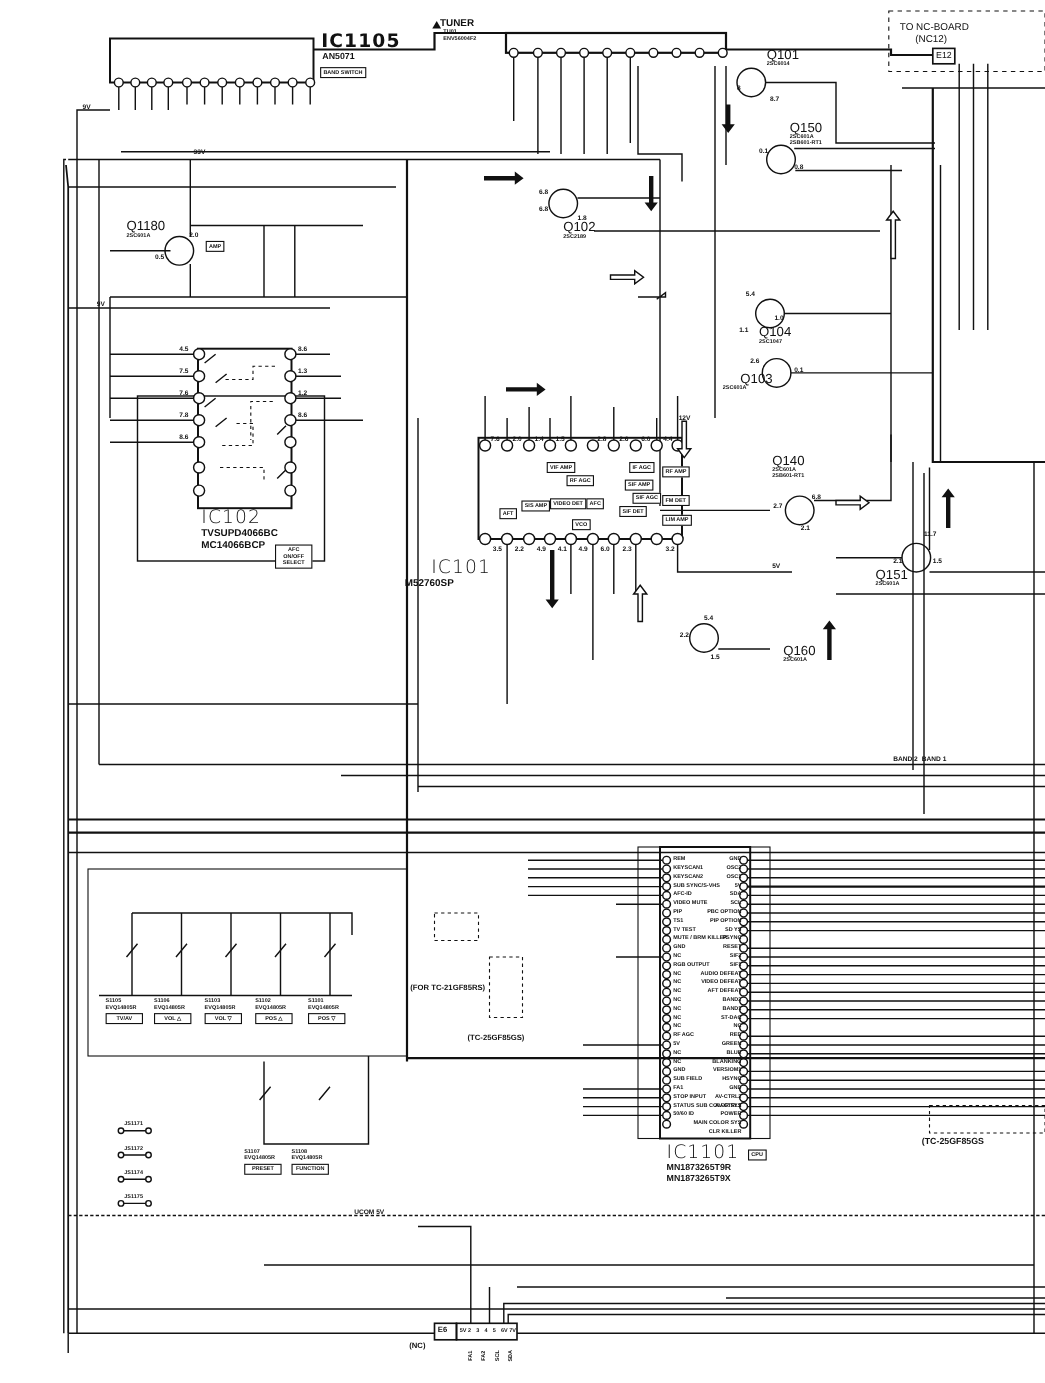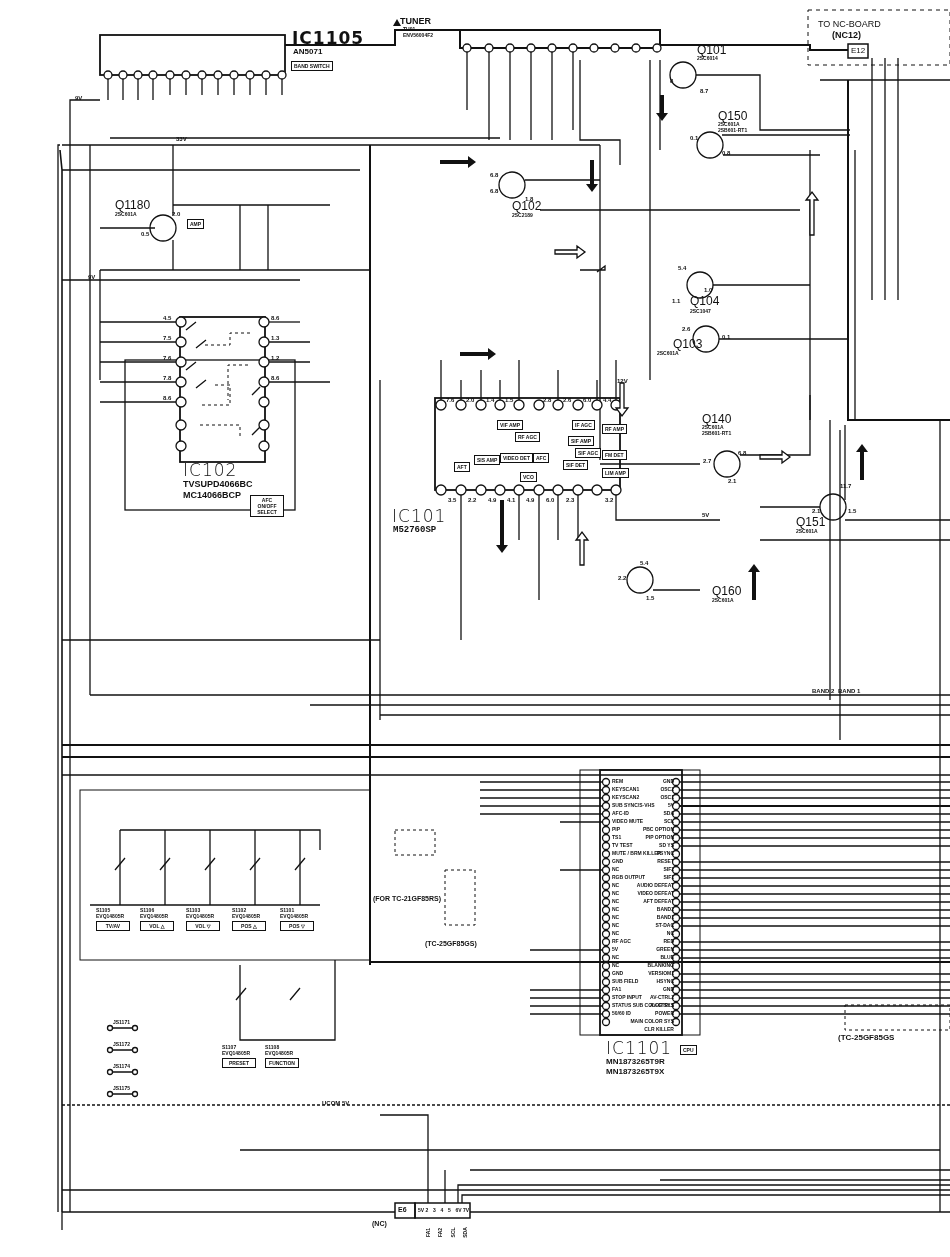--- a/index.html
+++ b/index.html
@@ -383,21 +383,21 @@
   </g>
 
   <path d="M393,26 l4,-7 l4,7 z" fill="#111"></path>
 </svg>
 
 <div class="lbl" style="left:400px;top:17px;font-size:9px;font-weight:bold;">TUNER</div>
 <div class="lbl small" style="left:403px;top:27px;font-size:5px;">TU01</div>
 <div class="lbl small" style="left:403px;top:33px;font-size:5px;">ENV56004F2</div>
 
 <div class="lbl" style="left:818px;top:20px;font-size:9px;">TO NC-BOARD</div>
-<div class="lbl" style="left:832px;top:31px;font-size:9px;font-weight:bold;">(NC12)</div>
+<div class="lbl" style="left:832px;top:31px;font-size:9px;">(NC12)</div>
 <div class="lbl" style="left:851px;top:47px;font-size:8px;">E12</div>
 
 <div class="lbl ic-title" style="left:292px;top:30px;font-weight:bold;">IC1105</div>
 <div class="lbl ic-part" style="left:293px;top:48px;font-size:8px;">AN5071</div>
 <div class="box" style="left:291px;top:61px;">BAND SWITCH</div>
 
 <div class="lbl ic-title" style="left:183px;top:462px;">IC102</div>
 <div class="lbl ic-part" style="left:183px;top:480px;">TVSUPD4066BC</div>
 <div class="lbl ic-part" style="left:183px;top:491px;">MC14066BCP</div>
 <div class="box" style="left:250px;top:495px;width:28px;">AFC ON/OFF SELECT</div>
@@ -405,21 +405,21 @@
 <div class="lbl pin" style="left:163px;top:335px;">7.5</div>
 <div class="lbl pin" style="left:163px;top:355px;">7.6</div>
 <div class="lbl pin" style="left:163px;top:375px;">7.8</div>
 <div class="lbl pin" style="left:163px;top:395px;">8.6</div>
 <div class="lbl pin" style="left:271px;top:315px;">8.6</div>
 <div class="lbl pin" style="left:271px;top:335px;">1.3</div>
 <div class="lbl pin" style="left:271px;top:355px;">1.2</div>
 <div class="lbl pin" style="left:271px;top:375px;">8.6</div>
 
 <div class="lbl ic-title" style="left:392px;top:508px;">IC101</div>
-<div class="lbl ic-part" style="left:393px;top:526px;font-family:Liberation Mono, monospace;">M52760SP</div>
+<div class="lbl ic-part" style="left:368px;top:526px;">M52760SP</div>
 <div class="box" style="left:497px;top:420px;">VIF AMP</div>
 <div class="box" style="left:572px;top:420px;">IF AGC</div>
 <div class="box" style="left:515px;top:432px;">RF AGC</div>
 <div class="box" style="left:568px;top:436px;">SIF AMP</div>
 <div class="box" style="left:602px;top:424px;">RF AMP</div>
 <div class="box" style="left:575px;top:448px;">SIF AGC</div>
 <div class="box" style="left:500px;top:453px;">VIDEO DET</div>
 <div class="box" style="left:533px;top:453px;">AFC</div>
 <div class="box" style="left:563px;top:460px;">SIF DET</div>
 <div class="box" style="left:602px;top:450px;">FM DET</div>

